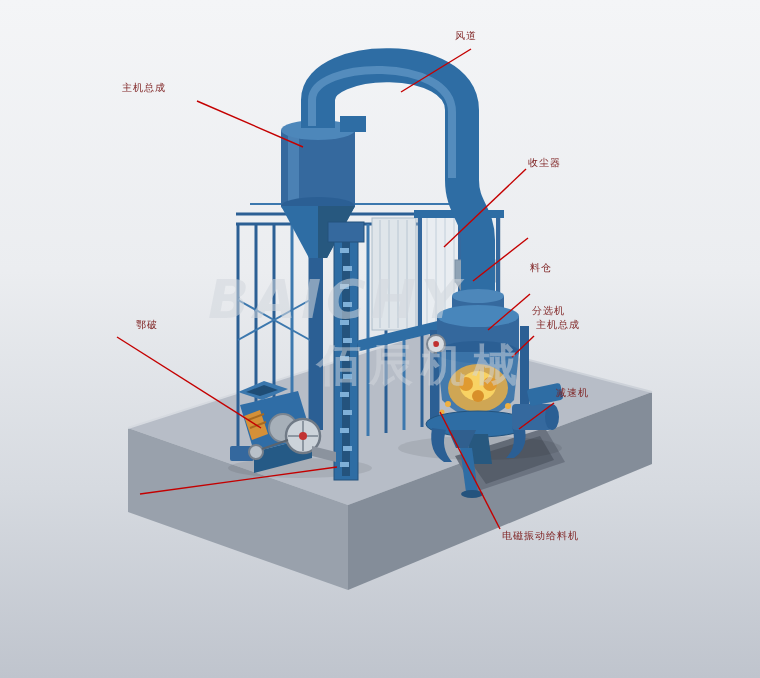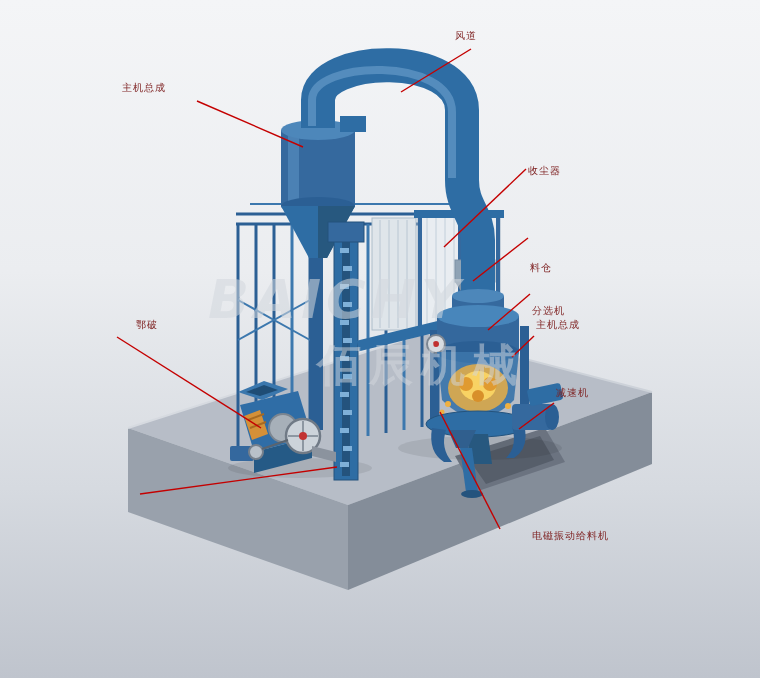--- a/index.html
+++ b/index.html
@@ -188,21 +188,21 @@
       <line x1="140" y1="494" x2="337" y2="467"></line>
       <line x1="117" y1="337" x2="261" y2="428"></line>
     </g>
   </svg>
 
   <div class="watermark wm-brand">BAICHY</div>
   <div class="watermark wm-cn">佰辰机械</div>
 
   <div class="lbl" style="left:455px;top:29px;">风道</div>
   <div class="lbl" style="left:122px;top:81px;">主机总成</div>
-  <div class="lbl" style="left:528px;top:164px;">收尘器</div>
+  <div class="lbl" style="left:528px;top:156px;">收尘器</div>
   <div class="lbl" style="left:530px;top:221px;margin-top:40px;">料仓</div>
   <div class="lbl" style="left:532px;top:276px;margin-top:28px;">分选机</div>
   <div class="lbl" style="left:536px;top:318px;">主机总成</div>
   <div class="lbl" style="left:556px;top:386px;font-family:Liberation Serif, serif;">减速机</div>
-  <div class="lbl" style="left:502px;top:529px;margin-left:30px;">电磁振动给料机</div>
+  <div class="lbl" style="left:502px;top:529px;">电磁振动给料机</div>
   <div class="lbl" style="left:100px;top:318px;margin-left:36px;">鄂破</div>
 
 </div>
 
 </body></html>

